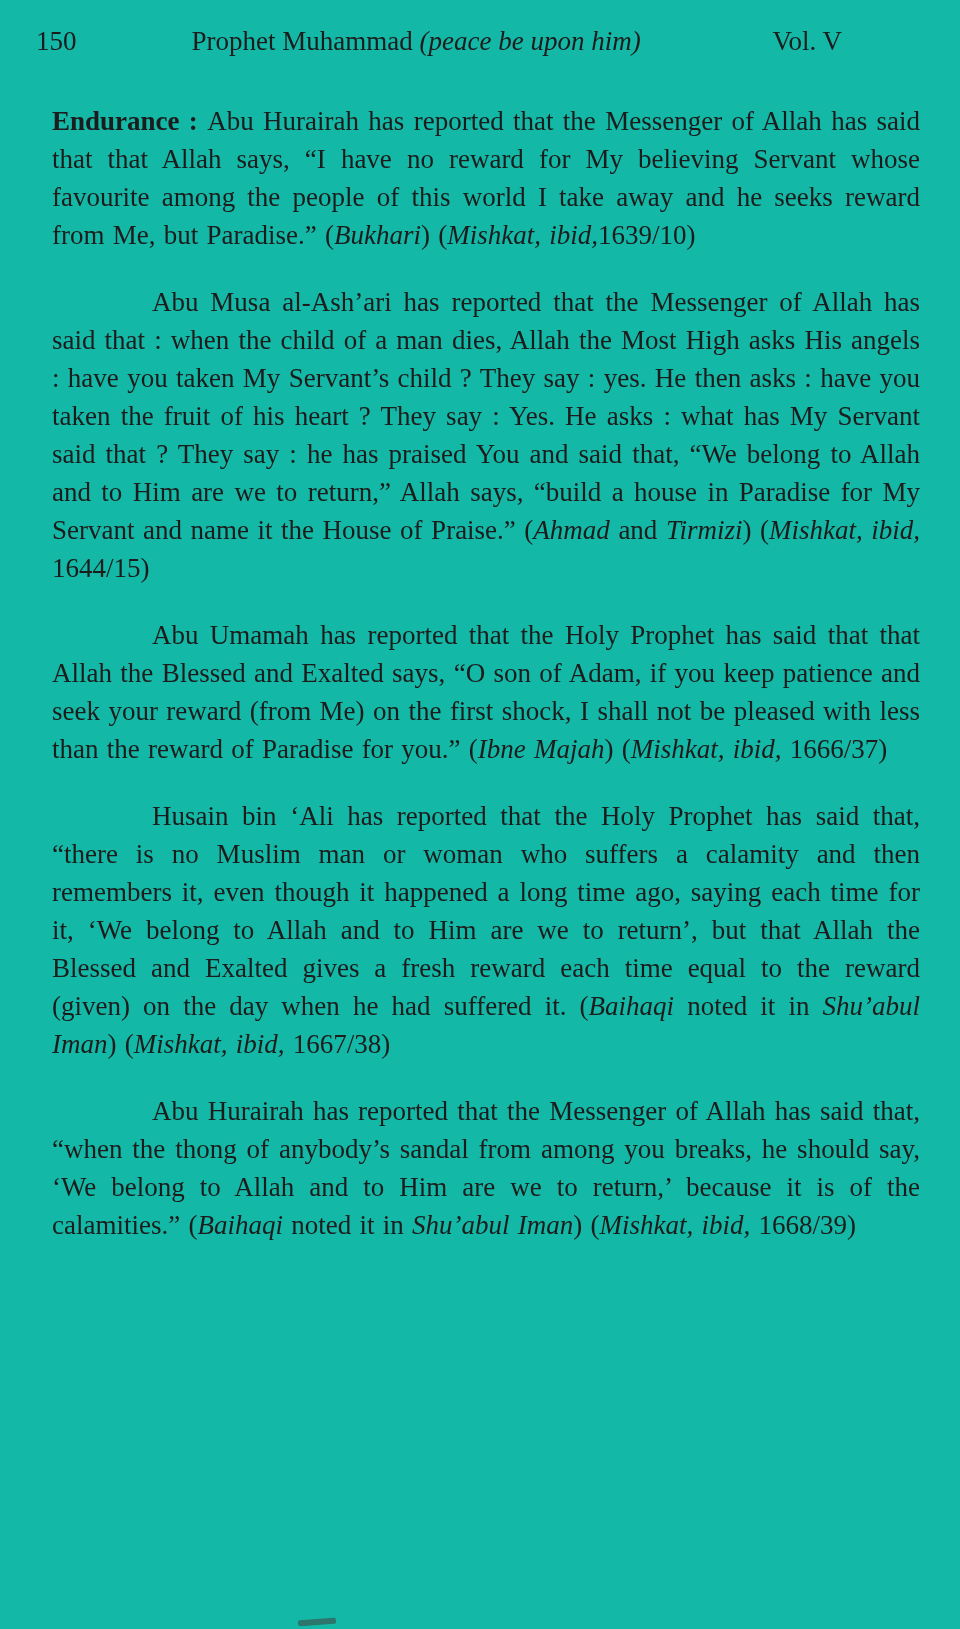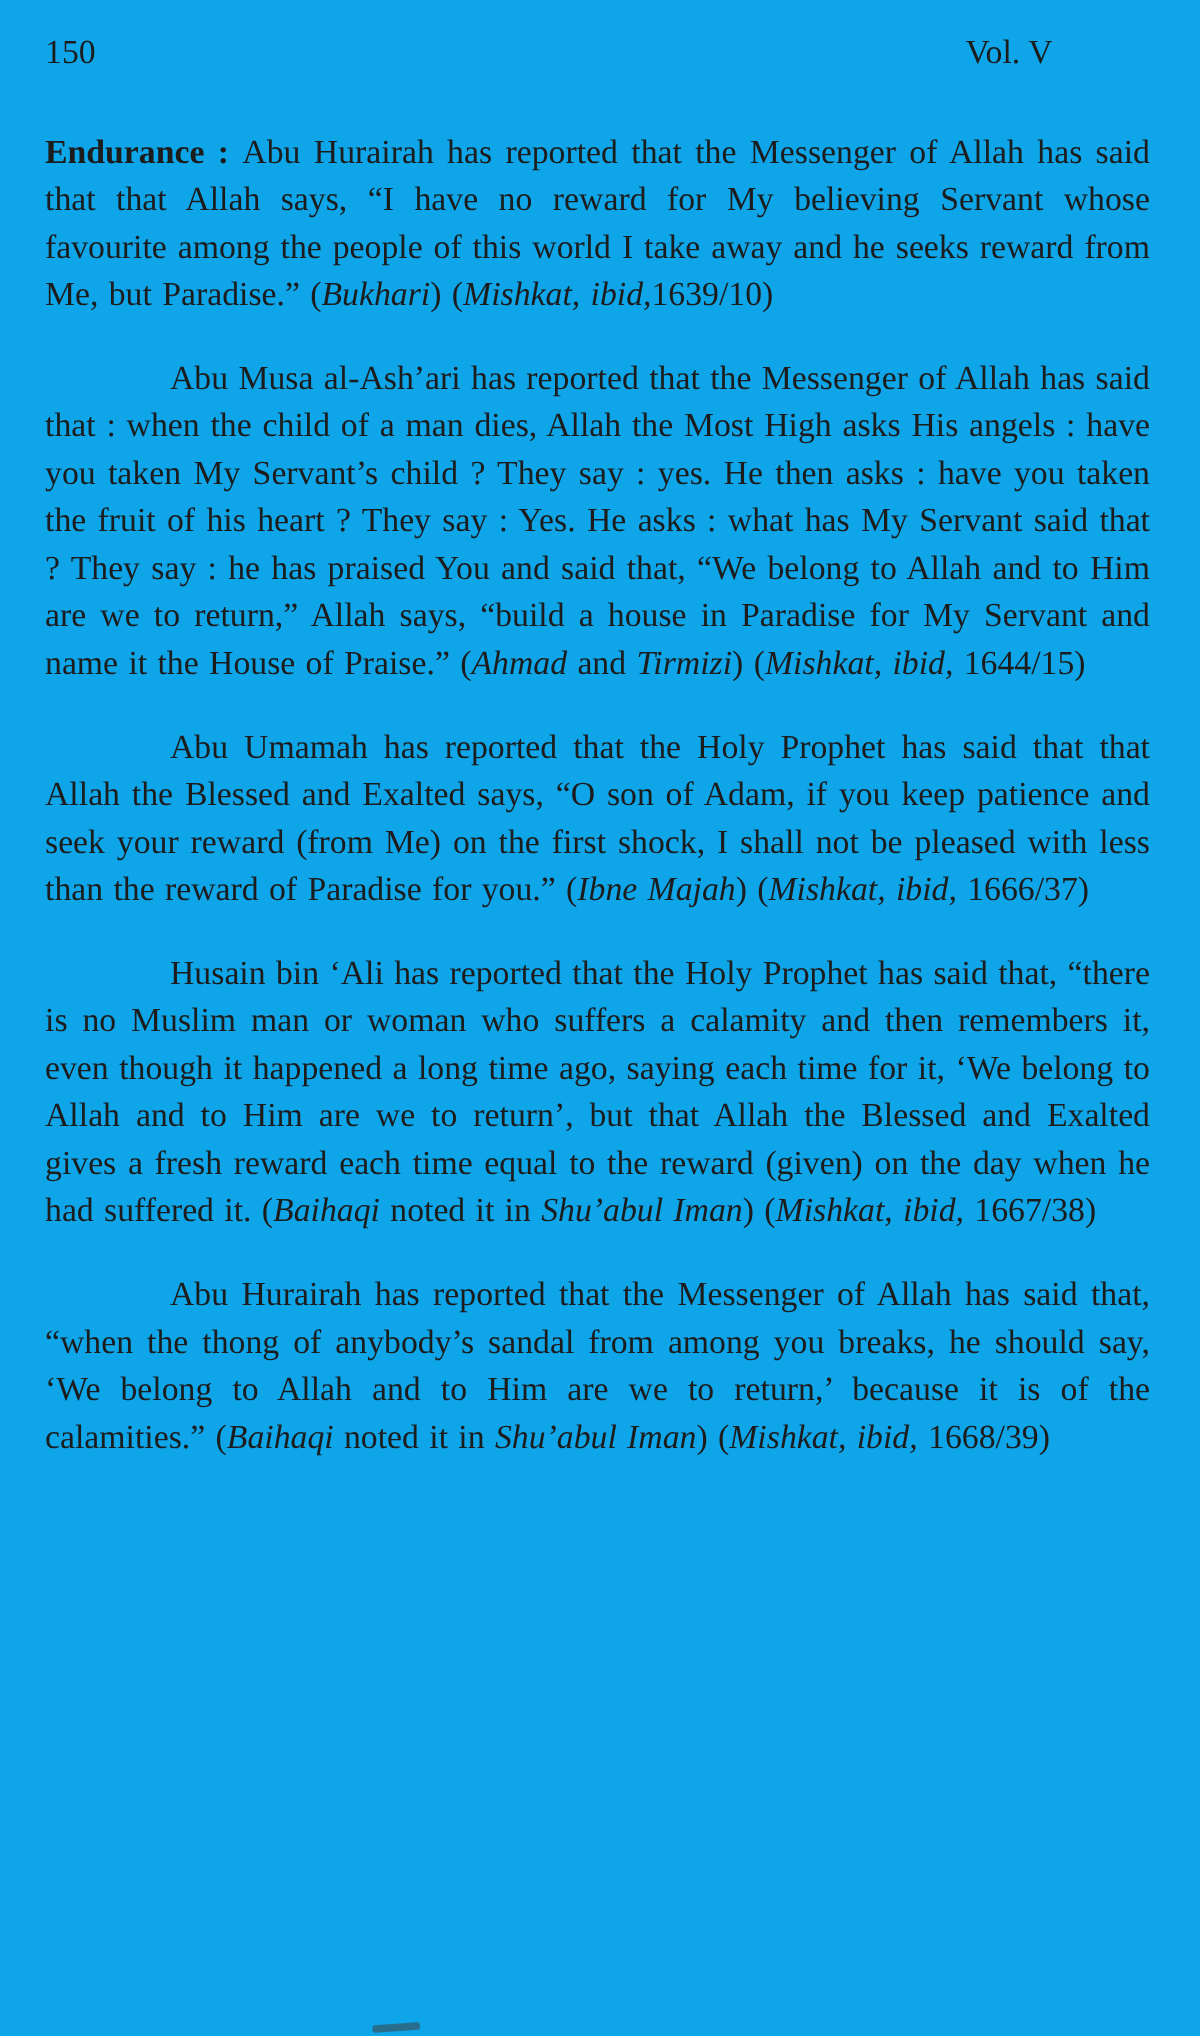--- a/index.html
+++ b/index.html
@@ -44,21 +44,21 @@
     right: 78px;
     top: 0;
   }
   .body-text {
     font-size: 27px;
     line-height: 38px;
     text-align: justify;
     word-spacing: 1.5px;
   }
   .paragraph {
-    margin: 0 0 29px 0;
+    margin: 0 0 29px 16px;
   }
   .paragraph.indented {
     text-indent: 100px;
   }
   .seg-bold { font-weight: bold; }
   .seg-italic { font-style: italic; }
   .scan-artifact {
     position: absolute;
     left: 298px;
     bottom: 4px;
@@ -66,24 +66,25 @@
     height: 6px;
     background: #3f3f3f;
     opacity: 0.55;
     transform: rotate(-4deg);
     border-radius: 2px;
   }
 </style>
 </head>
 <body>
 
-<div class="page" style="background: #0ea5e9; color: rgb(28, 28, 28);">
+<div class="page" style="background: #14b8a6; color: rgb(28, 28, 28);">
 
   <div class="header">
     <span class="page-number">150</span>
+    <span class="page-title"><span>Prophet Muhammad </span><span class="seg-italic">(peace be upon him)</span></span>
     <span class="volume">Vol. V</span>
   </div>
 
   <div class="body-text">
       <p class="paragraph"><span class="seg-bold">Endurance : </span><span>Abu Hurairah has reported that the Messenger of Allah has said that that Allah says, “I have no reward for My believing Servant whose favourite among the people of this world I take away and he seeks reward from Me, but Paradise.” (</span><span class="seg-italic">Bukhari</span><span>) (</span><span class="seg-italic">Mishkat, ibid,</span><span>1639/10)</span></p>
       <p class="paragraph indented"><span>Abu Musa al-Ash’ari has reported that the Messenger of Allah has said that : when the child of a man dies, Allah the Most High asks His angels : have you taken My Servant’s child ? They say : yes. He then asks : have you taken the fruit of his heart ? They say : Yes. He asks : what has My Servant said that ? They say : he has praised You and said that, “We belong to Allah and to Him are we to return,” Allah says, “build a house in Paradise for My Servant and name it the House of Praise.” (</span><span class="seg-italic">Ahmad</span><span> and </span><span class="seg-italic">Tirmizi</span><span>) (</span><span class="seg-italic">Mishkat, ibid,</span><span> 1644/15)</span></p>
       <p class="paragraph indented"><span>Abu Umamah has reported that the Holy Prophet has said that that Allah the Blessed and Exalted says, “O son of Adam, if you keep patience and seek your reward (from Me) on the first shock, I shall not be pleased with less than the reward of Paradise for you.” (</span><span class="seg-italic">Ibne Majah</span><span>) (</span><span class="seg-italic">Mishkat, ibid,</span><span> 1666/37)</span></p>
       <p class="paragraph indented"><span>Husain bin ‘Ali has reported that the Holy Prophet has said that, “there is no Muslim man or woman who suffers a calamity and then remembers it, even though it happened a long time ago, saying each time for it, ‘We belong to Allah and to Him are we to return’, but that Allah the Blessed and Exalted gives a fresh reward each time equal to the reward (given) on the day when he had suffered it. (</span><span class="seg-italic">Baihaqi</span><span> noted it in </span><span class="seg-italic">Shu’abul Iman</span><span>) (</span><span class="seg-italic">Mishkat, ibid,</span><span> 1667/38)</span></p>
       <p class="paragraph indented"><span>Abu Hurairah has reported that the Messenger of Allah has said that, “when the thong of anybody’s sandal from among you breaks, he should say, ‘We belong to Allah and to Him are we to return,’ because it is of the calamities.” (</span><span class="seg-italic">Baihaqi</span><span> noted it in </span><span class="seg-italic">Shu’abul Iman</span><span>) (</span><span class="seg-italic">Mishkat, ibid,</span><span> 1668/39)</span></p>
     </div>

